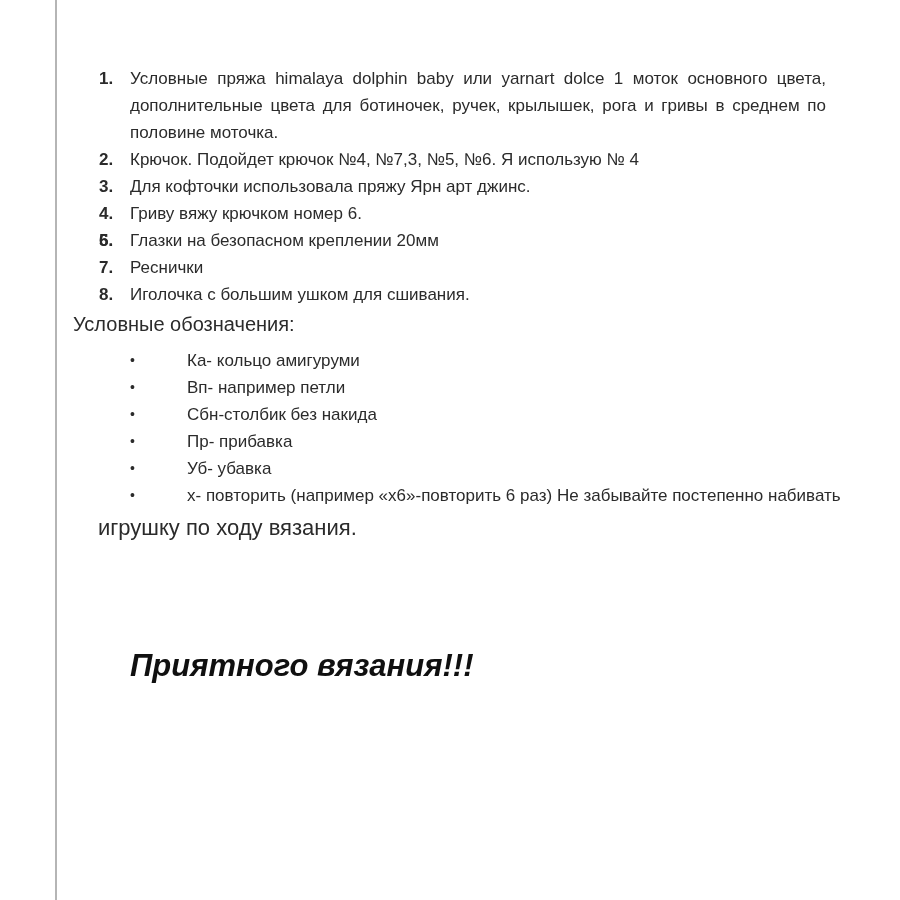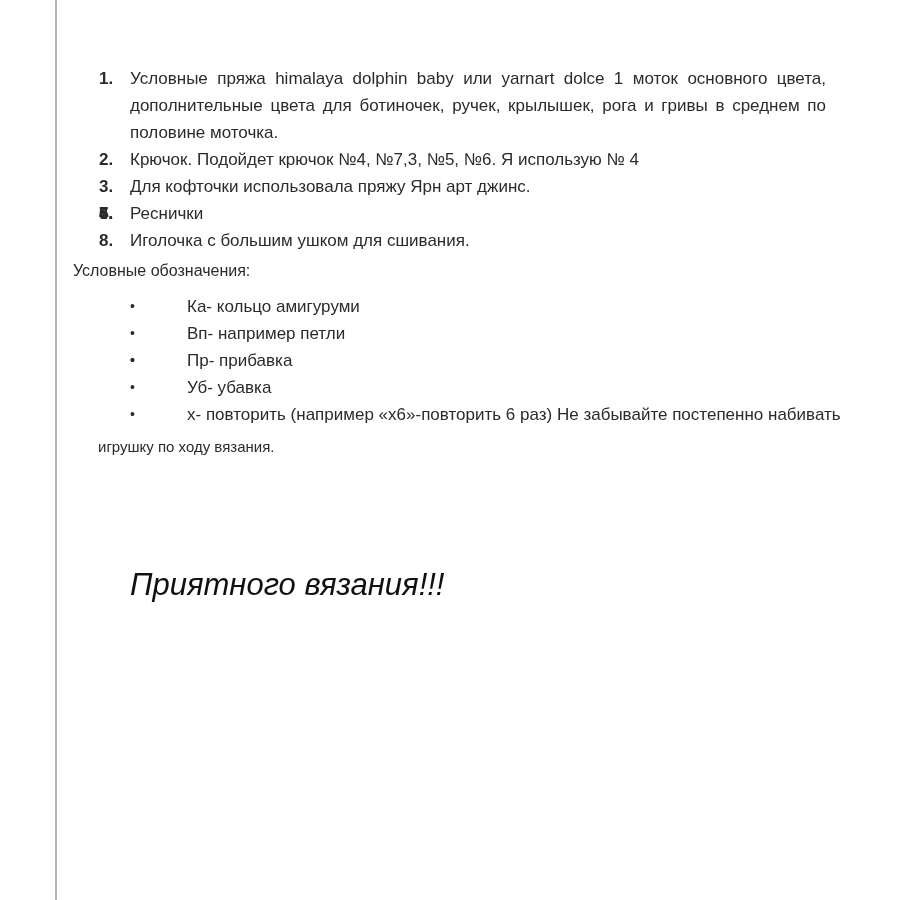--- a/index.html
+++ b/index.html
@@ -38,21 +38,21 @@
   }
   ol.materials .num {
     position: absolute;
     left: -31px;
     top: 0;
     font-weight: 700;
   }
 
   .legend-heading {
     margin: 3px 74px 0 73px;
-    font-size: 16px;
+    font-size: 20px;
     line-height: 27px;
   }
 
   ul.legend {
     list-style: none;
     margin: 9px 0 0 0;
     padding: 0;
   }
   ul.legend li {
     position: relative;
@@ -63,55 +63,55 @@
   }
   ul.legend .bullet {
     position: absolute;
     left: 130px;
     top: 0;
     font-size: 14px;
   }
 
   .continuation {
     margin: 5px 74px 0 98px;
-    font-size: 15px;
+    font-size: 22px;
     line-height: 27px;
   }
 
   .closing {
     margin: 108px 0 0 130px;
     font-size: 31px;
     line-height: 34px;
-    font-weight: 400;
+    font-weight: 700;
     font-style: italic;
     color: #101010;
   }
 </style>
 </head>
 <body>
 
 <div class="left-rule"></div>
 
 <ol class="materials">
     <li><span class="num">1.</span><span><span>Условные пряжа </span><span class="b">himalaya dolphin baby</span><span> или </span><span class="b">yarnart dolce 1</span><span> моток основного цвета, дополнительные цвета для ботиночек, ручек, крылышек, рога и гривы в среднем по половине моточка.</span></span></li>
     <li><span class="num">2.</span><span><span>Крючок. Подойдет крючок №</span><span class="b">4</span><span>, №</span><span class="b">7,3</span><span>, №</span><span class="b">5</span><span>, №</span><span class="b">6</span><span>. Я использую № </span><span class="b">4</span></span></li>
     <li><span class="num">3.</span><span><span>Для кофточки использовала пряжу Ярн арт джинс.</span></span></li>
-    <li><span class="num">4.</span></li>
+    <li><span class="num">4.</span><span><span>Гриву вяжу крючком номер </span><span class="b">6.</span></span></li>
     <li><span class="num">5.</span></li>
-    <li><span class="num">6.</span></li>
+    <li><span class="num">6.</span><span><span>Глазки на безопасном креплении </span><span class="b">20</span><span>мм</span></span></li>
     <li><span class="num">7.</span><span><span>Реснички</span></span></li>
     <li><span class="num">8.</span><span><span>Иголочка с большим ушком для сшивания.</span></span></li>
   </ol>
 
 <p class="legend-heading">Условные обозначения:</p>
 
 <ul class="legend">
     <li><span class="bullet">•</span><span><span>Ка</span><span class="b">-</span><span> кольцо амигуруми</span></span></li>
     <li><span class="bullet">•</span><span><span>Вп</span><span class="b">-</span><span> например петли</span></span></li>
-    <li><span class="bullet">•</span></li>
+    <li><span class="bullet">•</span><span><span>Сбн</span><span class="b">-</span><span>столбик без накида</span></span></li>
     <li><span class="bullet">•</span><span><span>Пр</span><span class="b">-</span><span> прибавка</span></span></li>
     <li><span class="bullet">•</span><span><span>Уб</span><span class="b">-</span><span> убавка</span></span></li>
     <li><span class="bullet">•</span><span><span>х</span><span class="b">-</span><span> повторить </span><span class="b">(</span><span>например «х</span><span class="b">6</span><span>»-повторить </span><span class="b">6</span><span> раз</span><span class="b">)</span><span> Не забывайте постепенно набивать</span></span></li>
   </ul>
 
 <p class="continuation">игрушку по ходу вязания.</p>
 
 <p class="closing">Приятного вязания!!!</p>
 
 </body></html>

